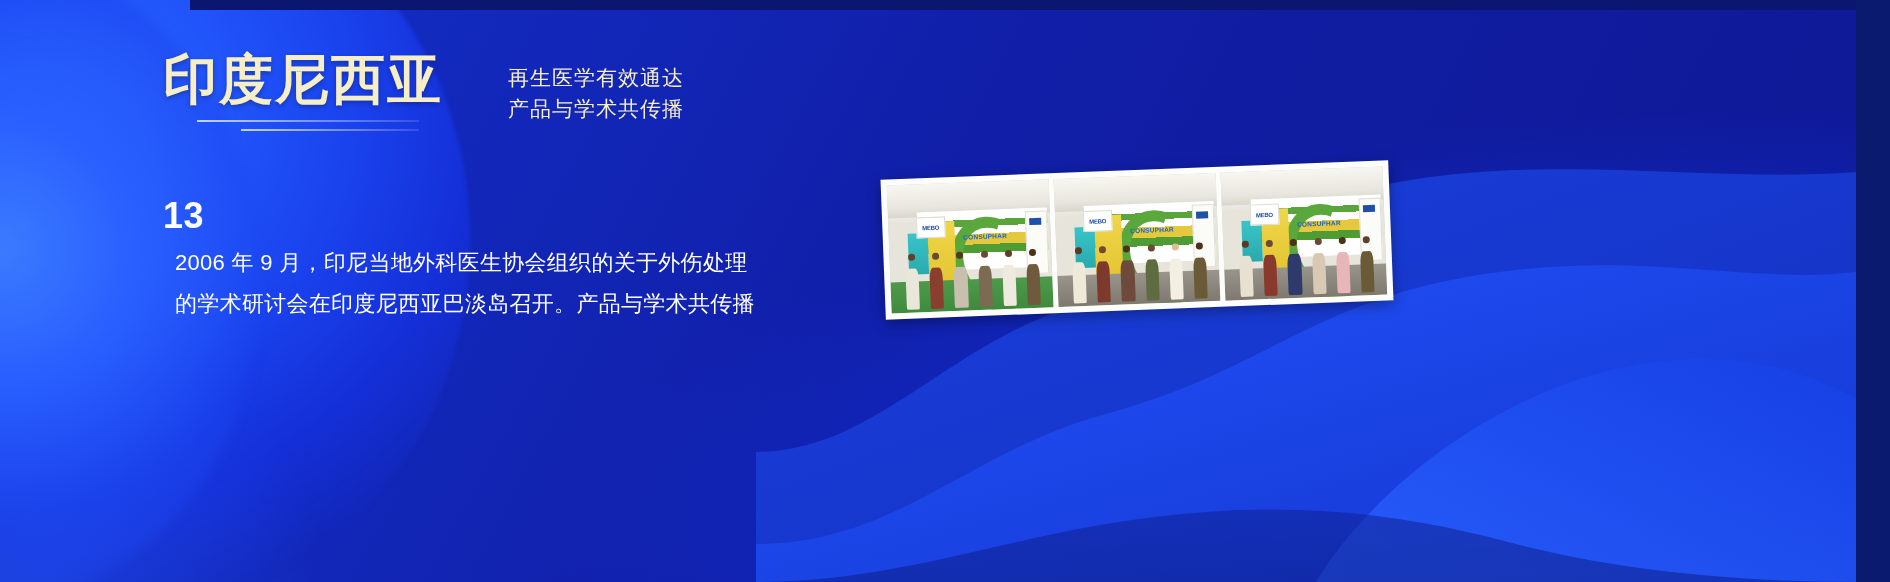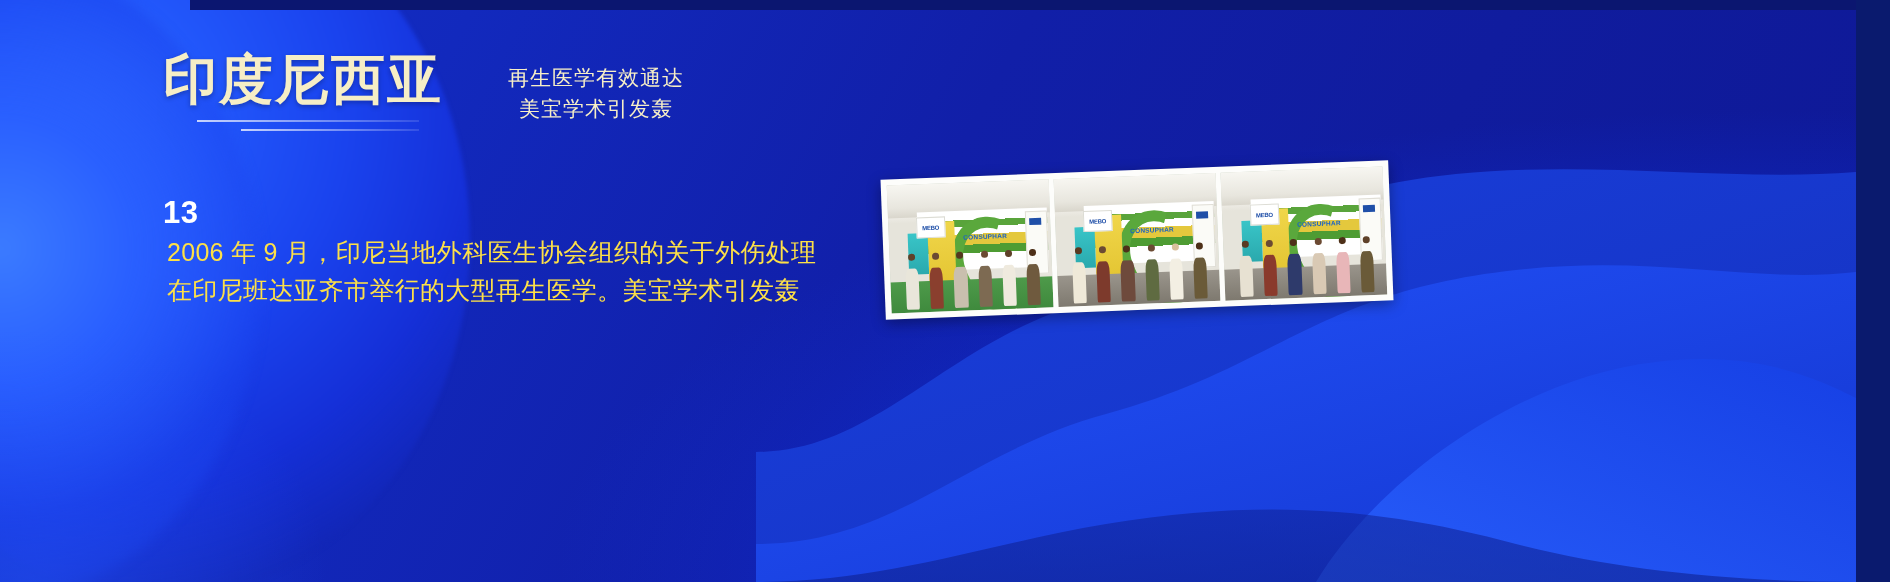--- a/index.html
+++ b/index.html
@@ -126,31 +126,31 @@
   }
 
   .body-block {
     position: absolute;
     left: 163px;
     top: 196px;
     width: 700px;
     z-index: 5;
   }
   .item-number {
-    font-size: 31px;
+    font-size: 36px;
     font-weight: 700;
     color: #ffffff;
     line-height: 1.1;
     margin-bottom: 6px;
     letter-spacing: 0.5px;
   }
   .body-text p {
-    margin: 4px;
-    color: #fde047;
-    font-size: 25px;
+    margin: 12px;
+    color: #ffffff;
+    font-size: 22px;
     line-height: 1.34;
     letter-spacing: 0.3px;
     white-space: nowrap;
   }
 
   
   .collage {
     position: absolute;
     left: 883px;
     top: 170px;
@@ -321,28 +321,28 @@
   <div class="headline-block">
     <div class="headline">印度尼西亚</div>
     <div class="headline-rules">
       <div class="rule r1"></div>
       <div class="rule r2"></div>
     </div>
   </div>
 
   <div class="subhead">
     <div>再生医学有效通达</div>
-    <div>美宝学术引发轰</div>
+    <div>产品与学术共传播</div>
   </div>
 
   <div class="body-block">
     <div class="item-number">13</div>
     <div class="body-text">
       <p>2006 年 9 月，印尼当地外科医生协会组织的关于外伤处理</p>
-      <p>在印尼班达亚齐市举行的大型再生医学。美宝学术引发轰</p>
+      <p>的学术研讨会在印度尼西亚巴淡岛召开。产品与学术共传播</p>
     </div>
   </div>
 
   <div class="collage">
     <div class="collage-frame">
 
       <div class="photo">
         <div class="booth">
           <div class="ceiling"></div>
           <div class="wall-green"></div>

